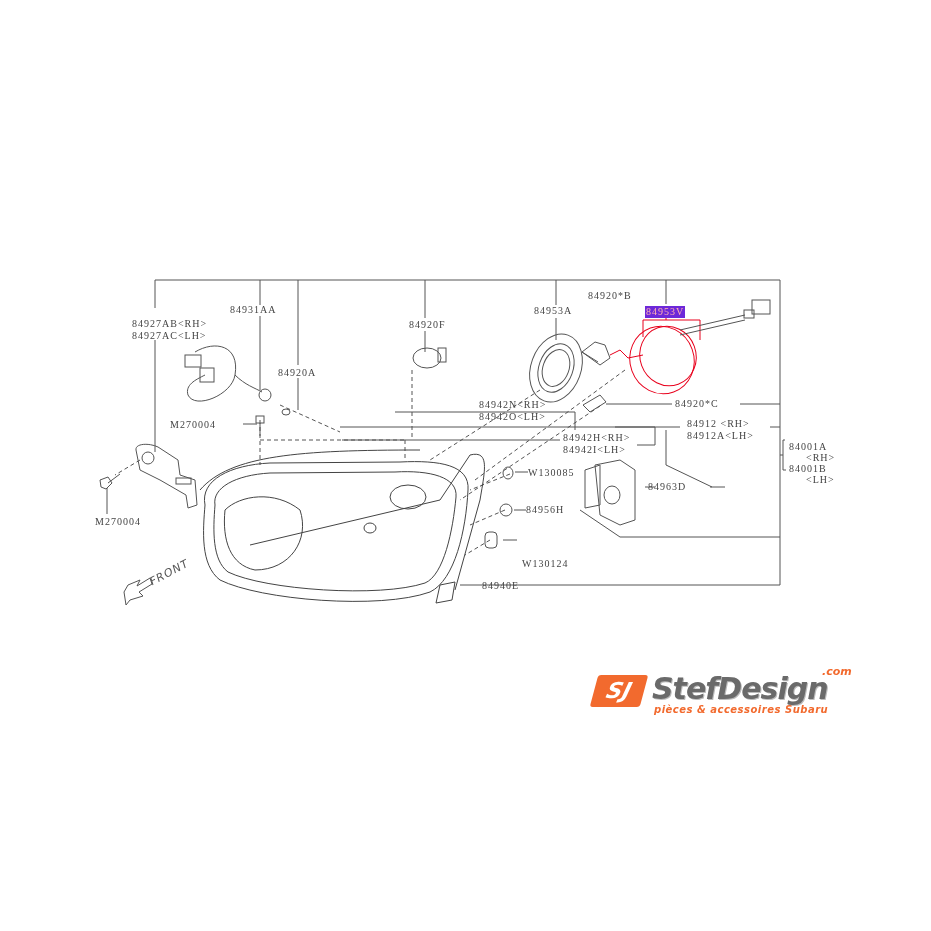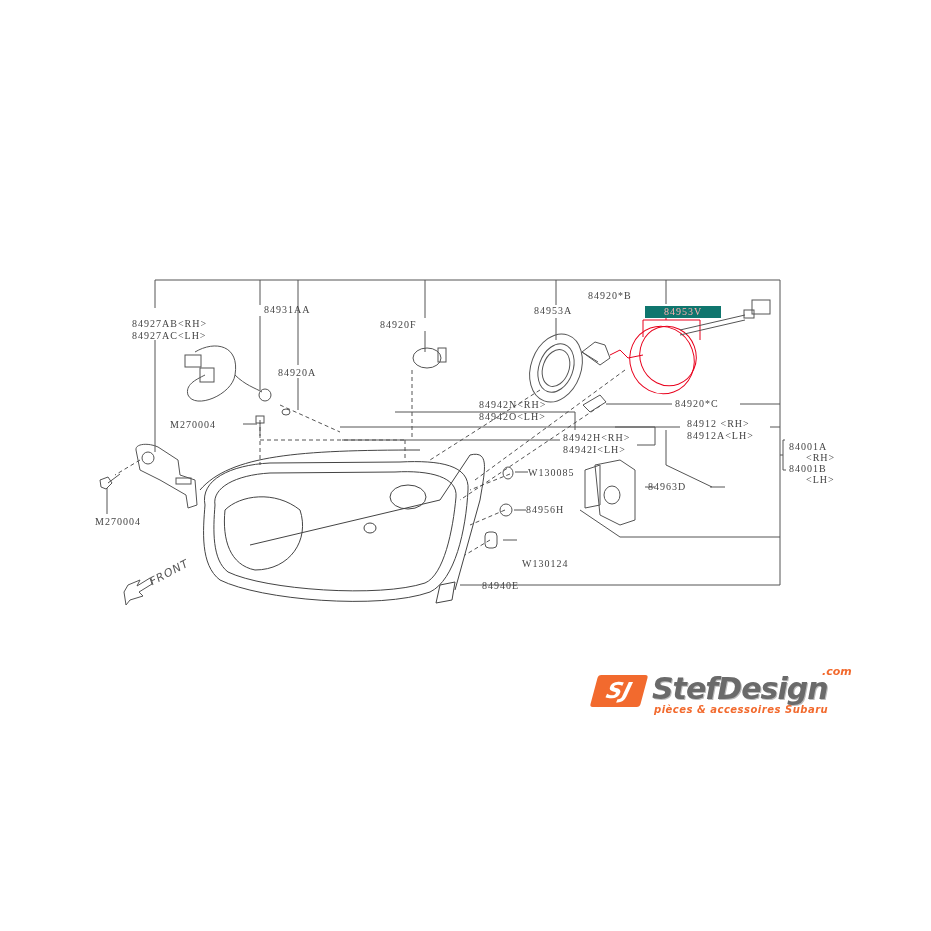--- a/index.html
+++ b/index.html
@@ -1,19 +1,19 @@
 <!DOCTYPE html>
 <html><head>
 <meta charset="utf-8">
 <style>
   html, body { margin:0; padding:0; background:#ffffff; }
   body { width:931px; height:931px; position:relative; overflow:hidden; font-family:"DejaVu Sans Mono", monospace; }
   #diagram { position:absolute; left:0; top:0; width:931px; height:931px; }
   .lbl { position:absolute; font-family:Liberation Serif, serif; font-size:10px; color:#444; letter-spacing:1px; white-space:nowrap; line-height:12px; cursor:pointer; }
-  .lbl.hl { background:#0f766e; color:#ffb0b0; padding:0 19px; }
+  .lbl.hl { background:#6d28d9; color:#ffb0b0; padding:0 1px; }
   .front { position:absolute; left:148px; top:566px; font-family:"DejaVu Sans", sans-serif; font-size:11px; color:#555; letter-spacing:1px; transform:rotate(-28deg); font-style:italic; }
   .logo { position:absolute; left:594px; top:671px; width:260px; height:46px; }
   .logo-mark { position:absolute; left:0; top:4px; width:50px; height:32px; background:#f26a2e; transform:skewX(-15deg); border-radius:3px; color:#fff; font-family:"DejaVu Sans", sans-serif; font-weight:bold; font-style:italic; font-size:22px; text-align:center; line-height:32px; }
   .logo-text { position:absolute; left:58px; top:0; font-family:"DejaVu Sans", sans-serif; font-weight:bold; font-style:italic; font-size:30px; color:#6a6a6a; letter-spacing:-1px; line-height:36px; text-shadow:1px 1px 0 #bbb; }
   .logo-com { position:absolute; left:228px; top:-6px; font-family:"DejaVu Sans", sans-serif; font-weight:bold; font-style:italic; font-size:11px; color:#f26a2e; }
   .logo-tag { position:absolute; left:60px; top:33px; font-family:"DejaVu Sans", sans-serif; font-style:italic; font-weight:bold; font-size:10px; color:#f26a2e; letter-spacing:0.5px; }
 </style>
 </head>
 <body>
 
@@ -145,25 +145,25 @@
     <ellipse cx="612" cy="495" rx="8" ry="9"></ellipse>
   </g>
 
   <g>
     <polygon points="128,585 140,580 137,586 150,578 152,584 139,592 143,596 130,600 126,605 124,592"></polygon>
   </g>
 </svg>
 
 <div class="lbl" style="left:132px;top:318px;">84927AB&lt;RH&gt;</div>
 <div class="lbl" style="left:132px;top:330px;text-align:center;">84927AC&lt;LH&gt;</div>
-<div class="lbl" style="left:230px;top:304px;margin-left:34px;">84931AA</div>
+<div class="lbl" style="left:230px;top:304px;">84931AA</div>
 <div class="lbl" style="left:278px;top:367px;">84920A</div>
 <div class="lbl" style="left:170px;top:419px;">M270004</div>
 <div class="lbl" style="left:95px;top:516px;">M270004</div>
-<div class="lbl" style="left:380px;top:319px;">84920F</div>
+<div class="lbl" style="left:409px;top:319px;">84920F</div>
 <div class="lbl" style="left:534px;top:305px;">84953A</div>
 <div class="lbl" style="left:588px;top:290px;">84920*B</div>
 <div class="lbl hl" style="left:645px;top:306px;">84953V</div>
 <div class="lbl" style="left:675px;top:398px;">84920*C</div>
 <div class="lbl" style="left:479px;top:399px;">84942N&lt;RH&gt;</div>
 <div class="lbl" style="left:479px;top:411px;">84942O&lt;LH&gt;</div>
 <div class="lbl" style="left:563px;top:432px;">84942H&lt;RH&gt;</div>
 <div class="lbl" style="left:563px;top:444px;">84942I&lt;LH&gt;</div>
 <div class="lbl" style="left:687px;top:418px;">84912 &lt;RH&gt;</div>
 <div class="lbl" style="left:687px;top:430px;">84912A&lt;LH&gt;</div>

